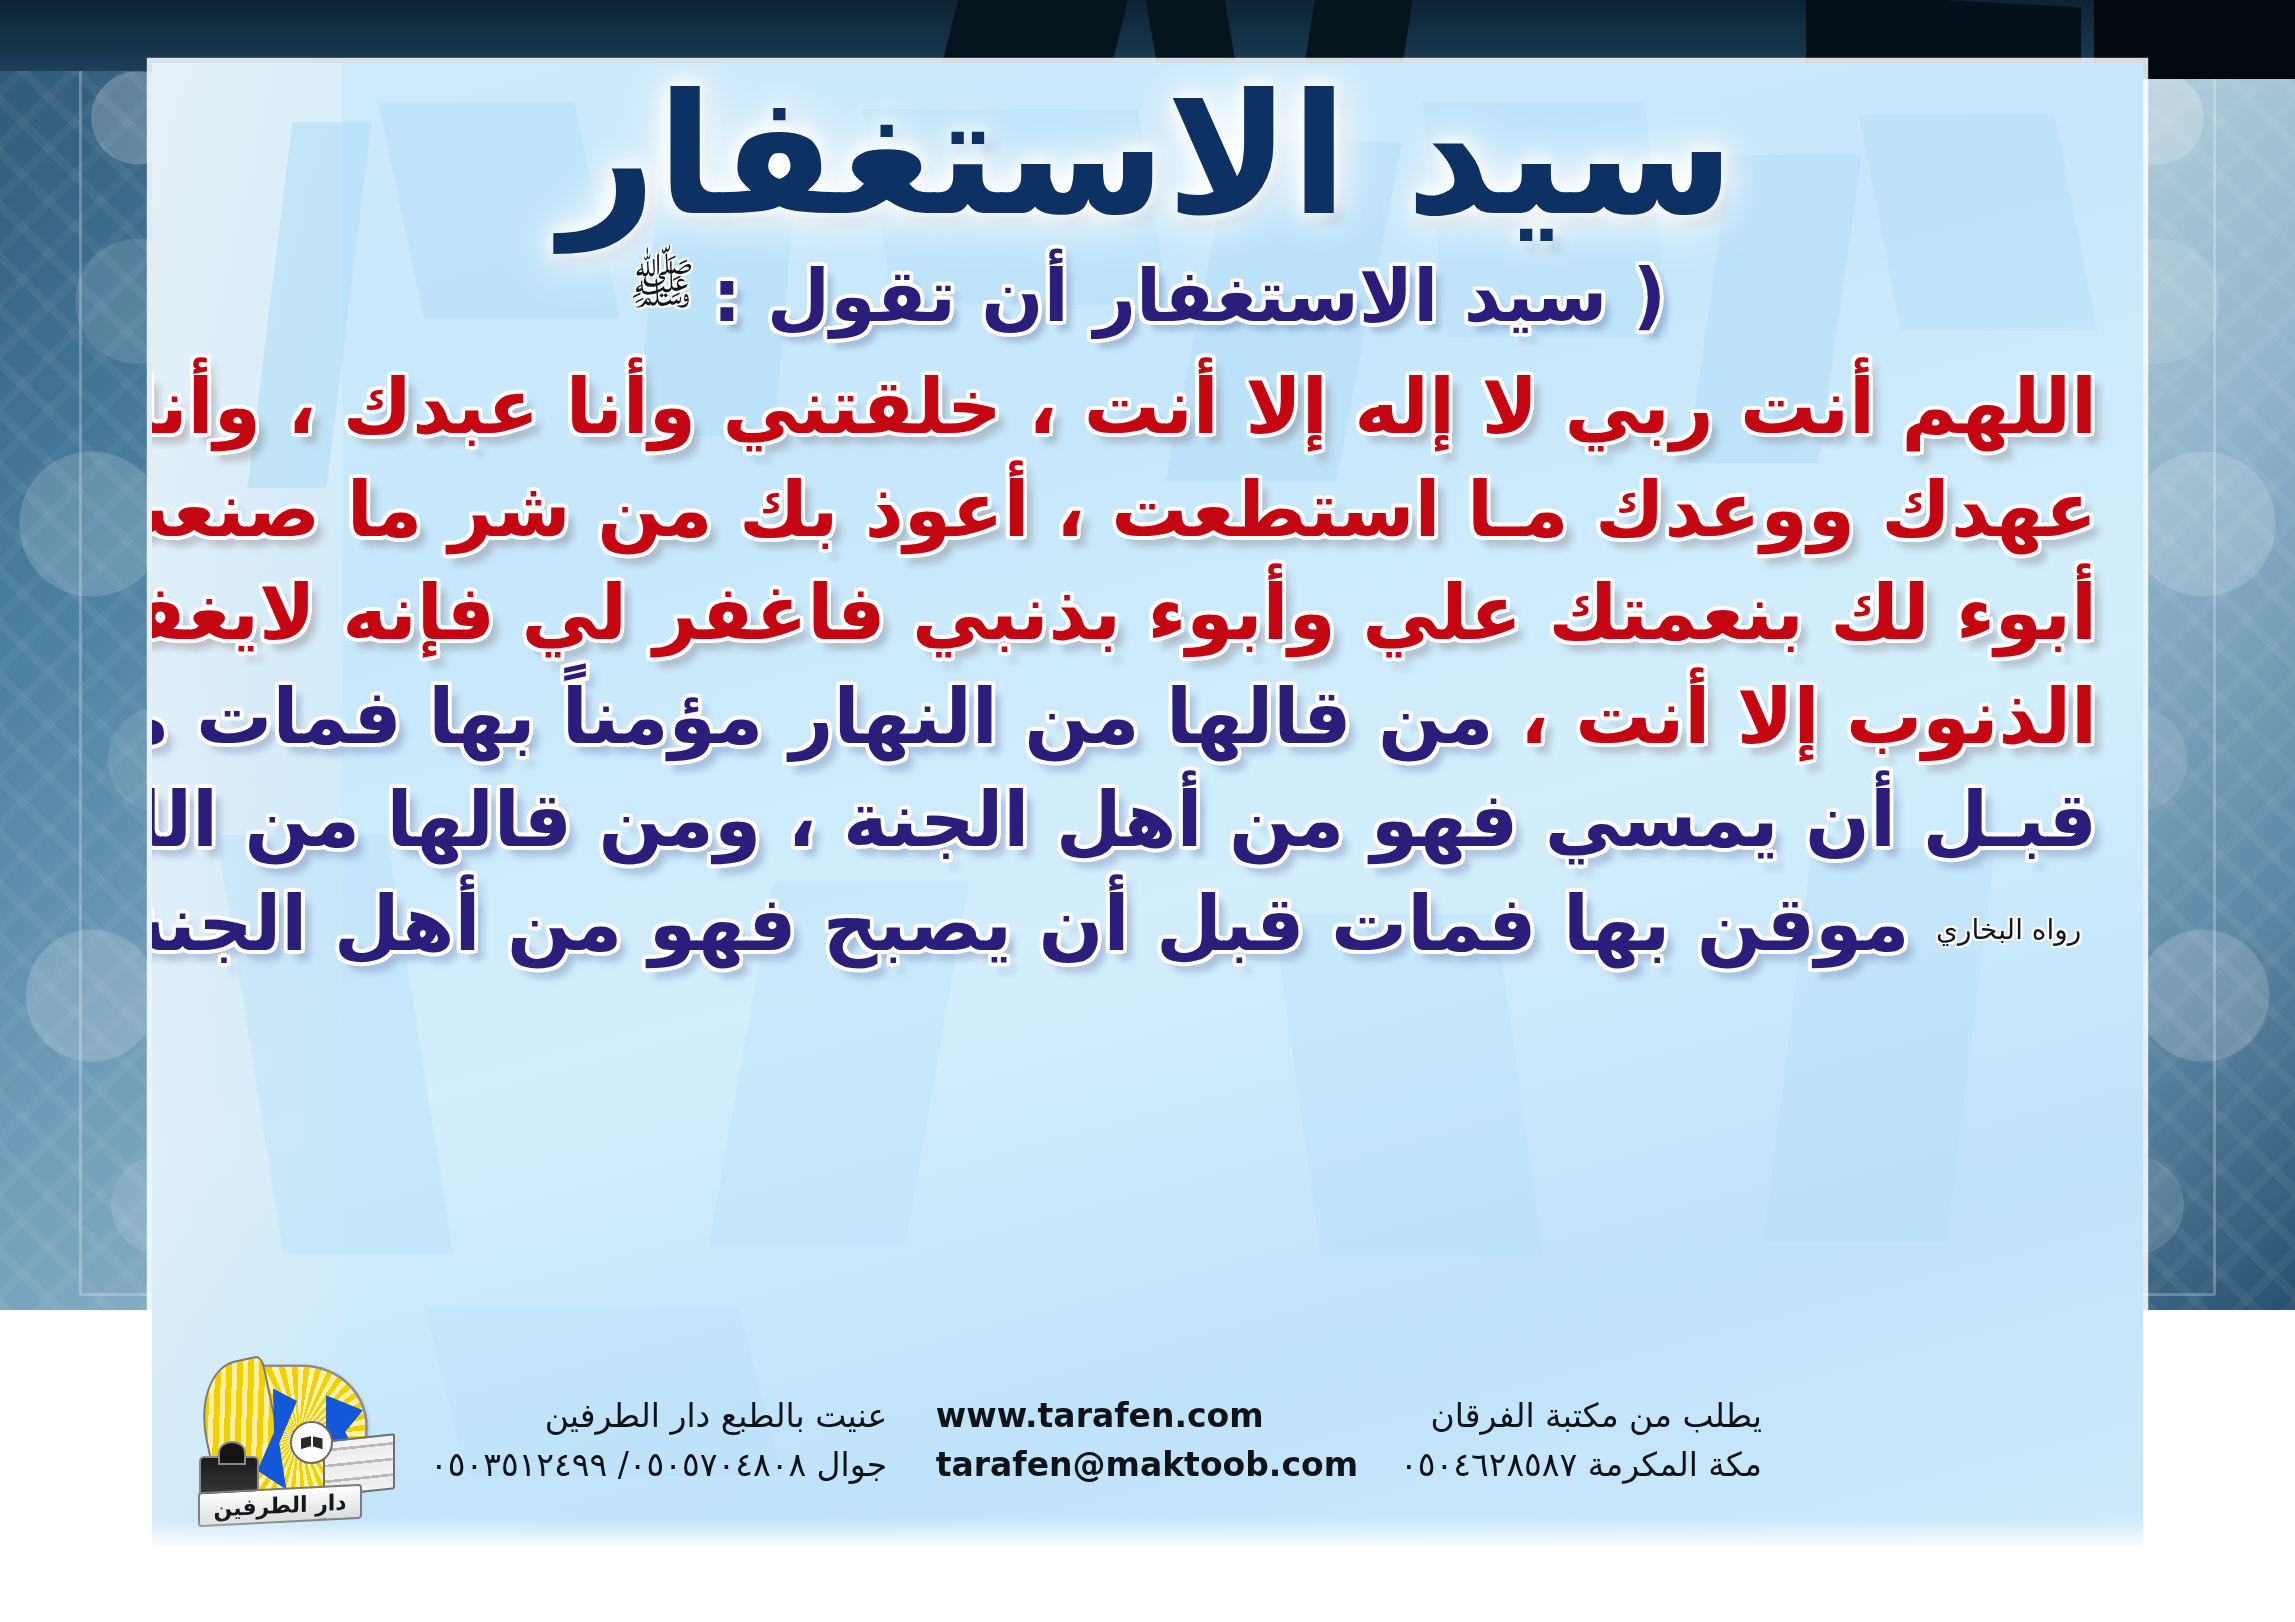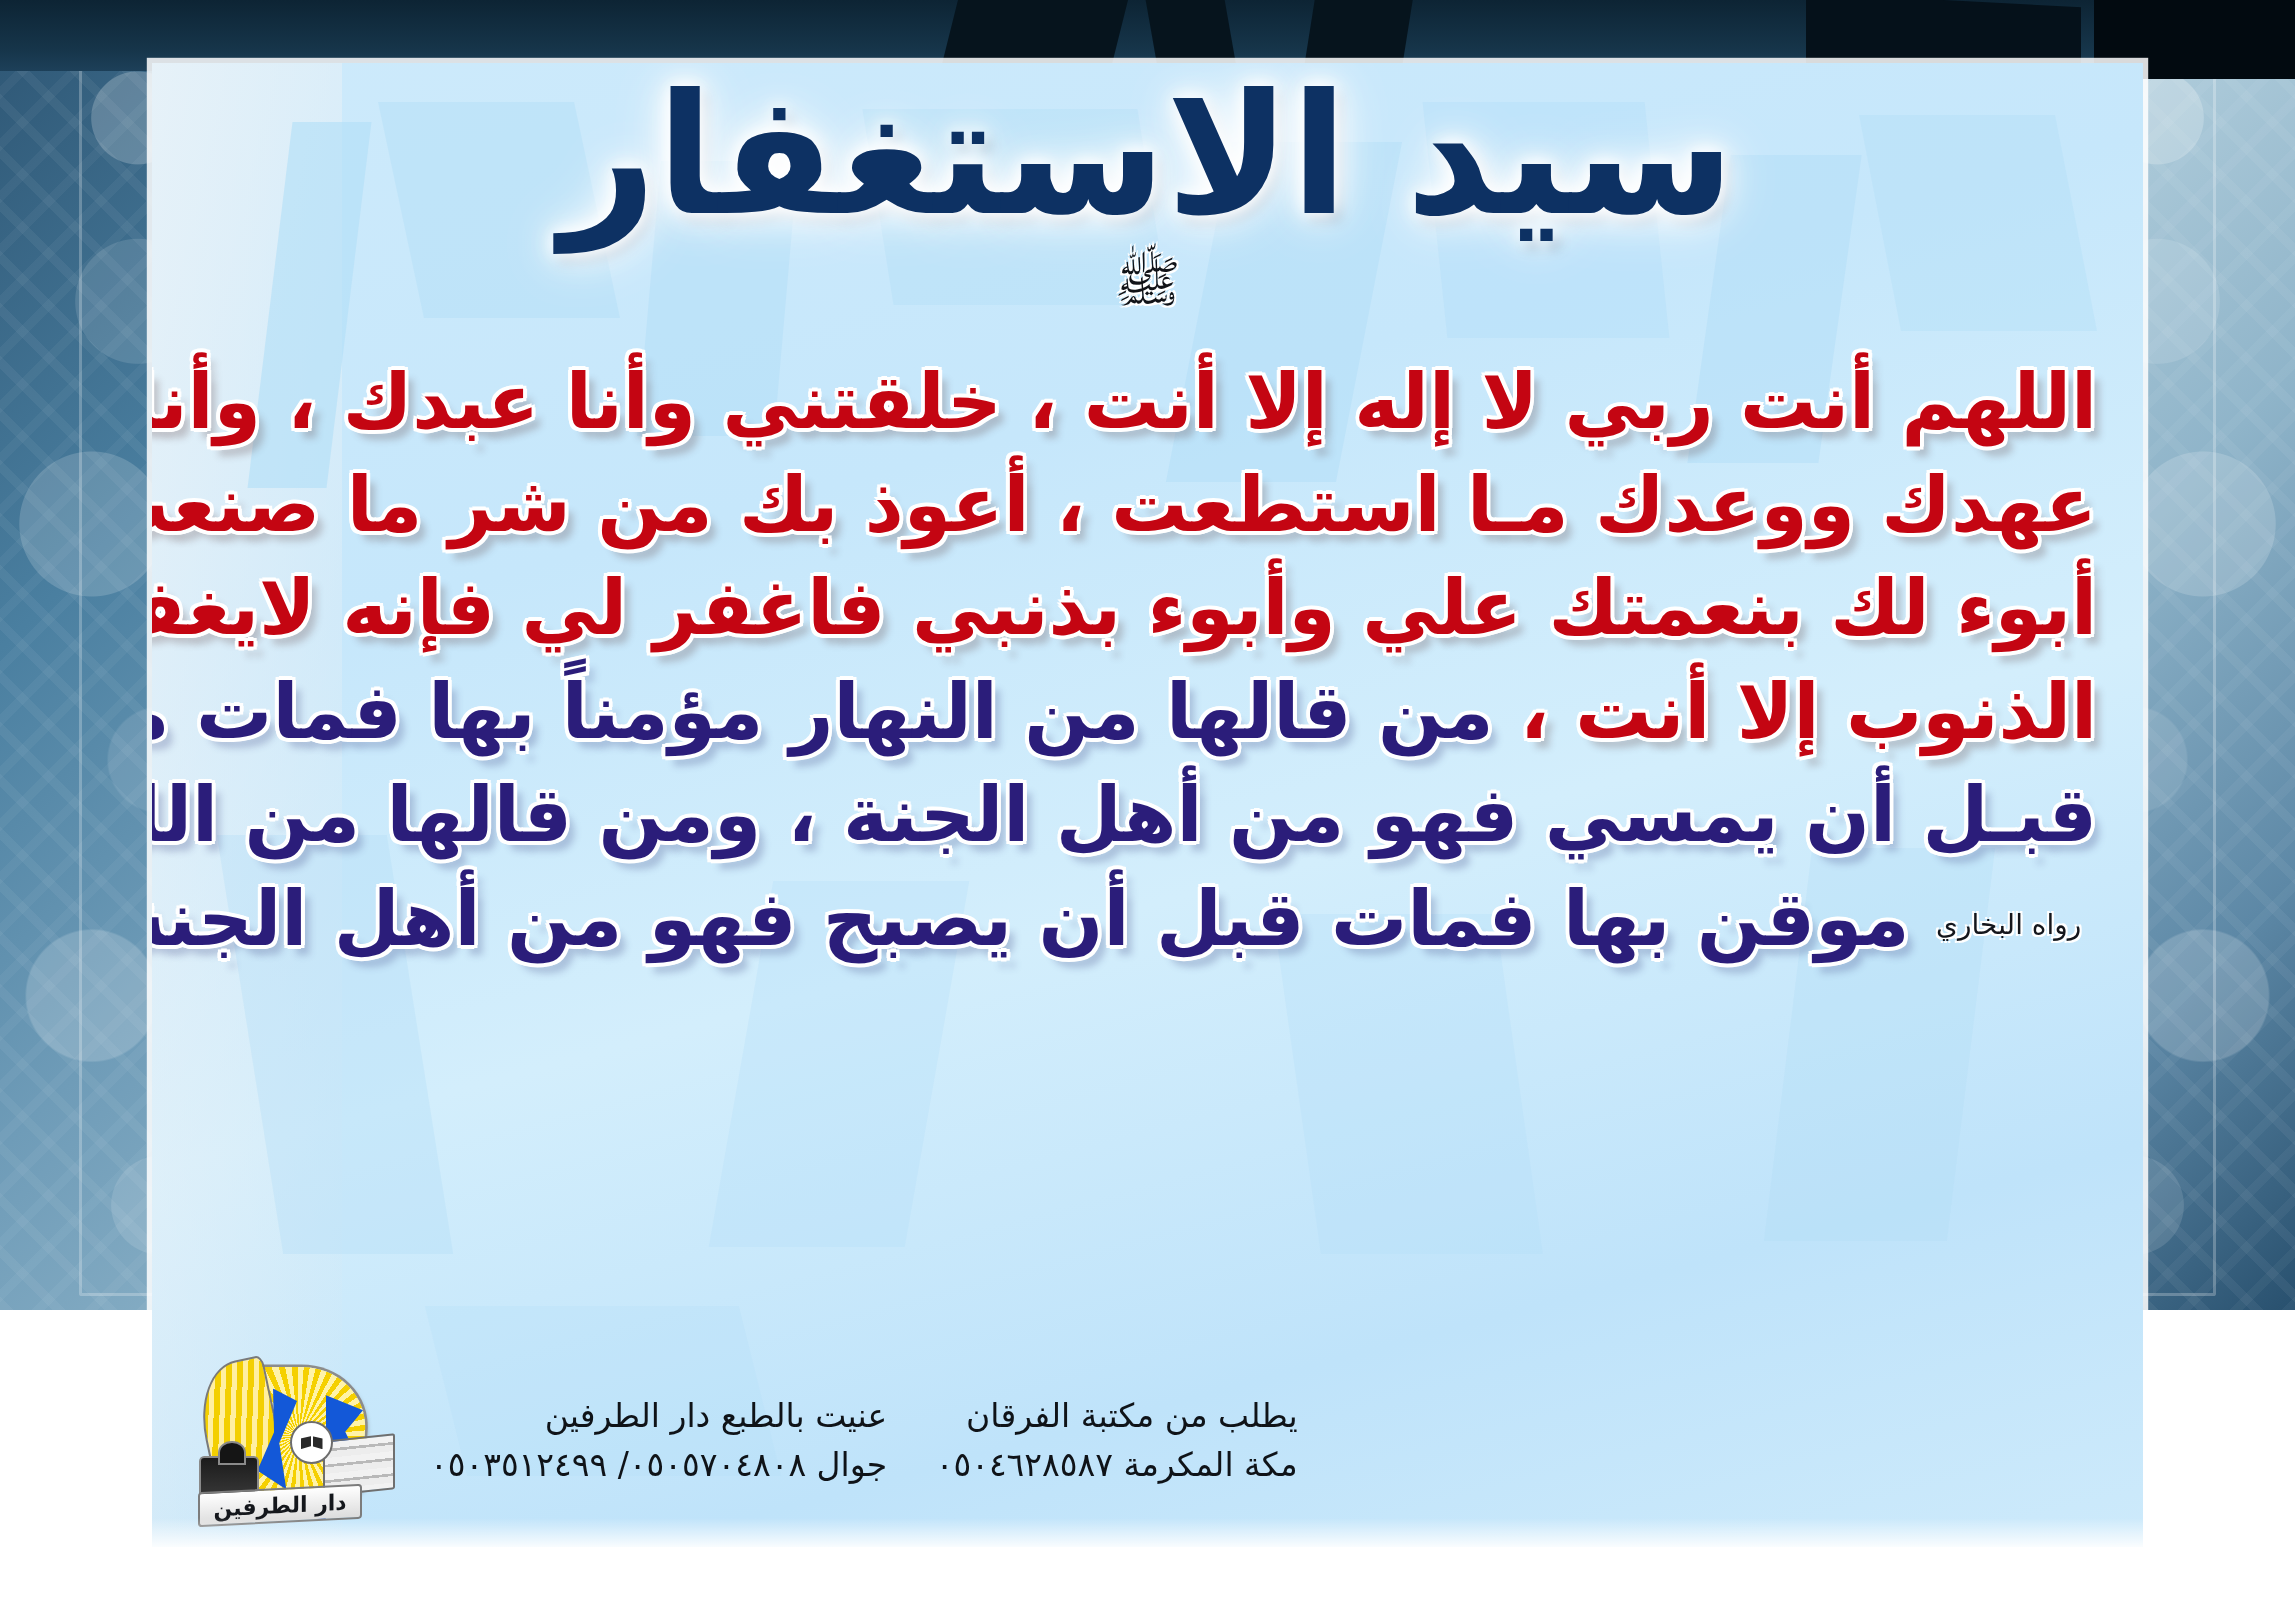--- a/index.html
+++ b/index.html
@@ -329,20 +329,21 @@
     <div class="wm w10"></div>
     <div class="wm w11"></div>
     <div class="wm w12"></div>
     <div class="wm w13"></div>
 
     <div class="content">
 
       <h1 id="title">سيد الاستغفار</h1>
 
       <div id="intro-row">
+        <span class="intro-text">( سيد الاستغفار أن تقول :</span>
         <span class="salla">ﷺ</span>
       </div>
 
       <div id="body-block">
 
         <div class="line red">اللهم أنت ربي لا إله إلا أنت ، خلقتني وأنا عبدك ، وأنا على</div>
 
         <div class="line red">عهدك ووعدك مـا  استطعت  ، أعوذ بك من شر ما صنعت ،</div>
 
         <div class="line red">أبوء  لك  بنعمتك علي  وأبوء  بذنبي  فاغفر  لي  فإنه  لايغفر</div>
@@ -373,20 +374,24 @@
           <div class="inkwell"></div>
           <div class="logo-blue-band"></div>
           <div class="logo-banner">دار الطرفين</div>
         </div>
 
         <div class="foot-col publisher">
           <div class="foot-ar">عنيت بالطبع دار الطرفين</div>
           <div class="foot-ar">جوال ٠٥٠٥٧٠٤٨٠٨/ ٠٥٠٣٥١٢٤٩٩</div>
         </div>
 
+        <div class="foot-col site">
+          <div class="foot-lat">www.tarafen.com</div>
+          <div class="foot-lat">tarafen@maktoob.com</div>
+        </div>
 
         <div class="foot-col shop">
           <div class="foot-ar">يطلب من مكتبة الفرقان</div>
           <div class="foot-ar">مكة المكرمة  ٠٥٠٤٦٢٨٥٨٧</div>
         </div>
 
       </div>
 
     </div>
 

